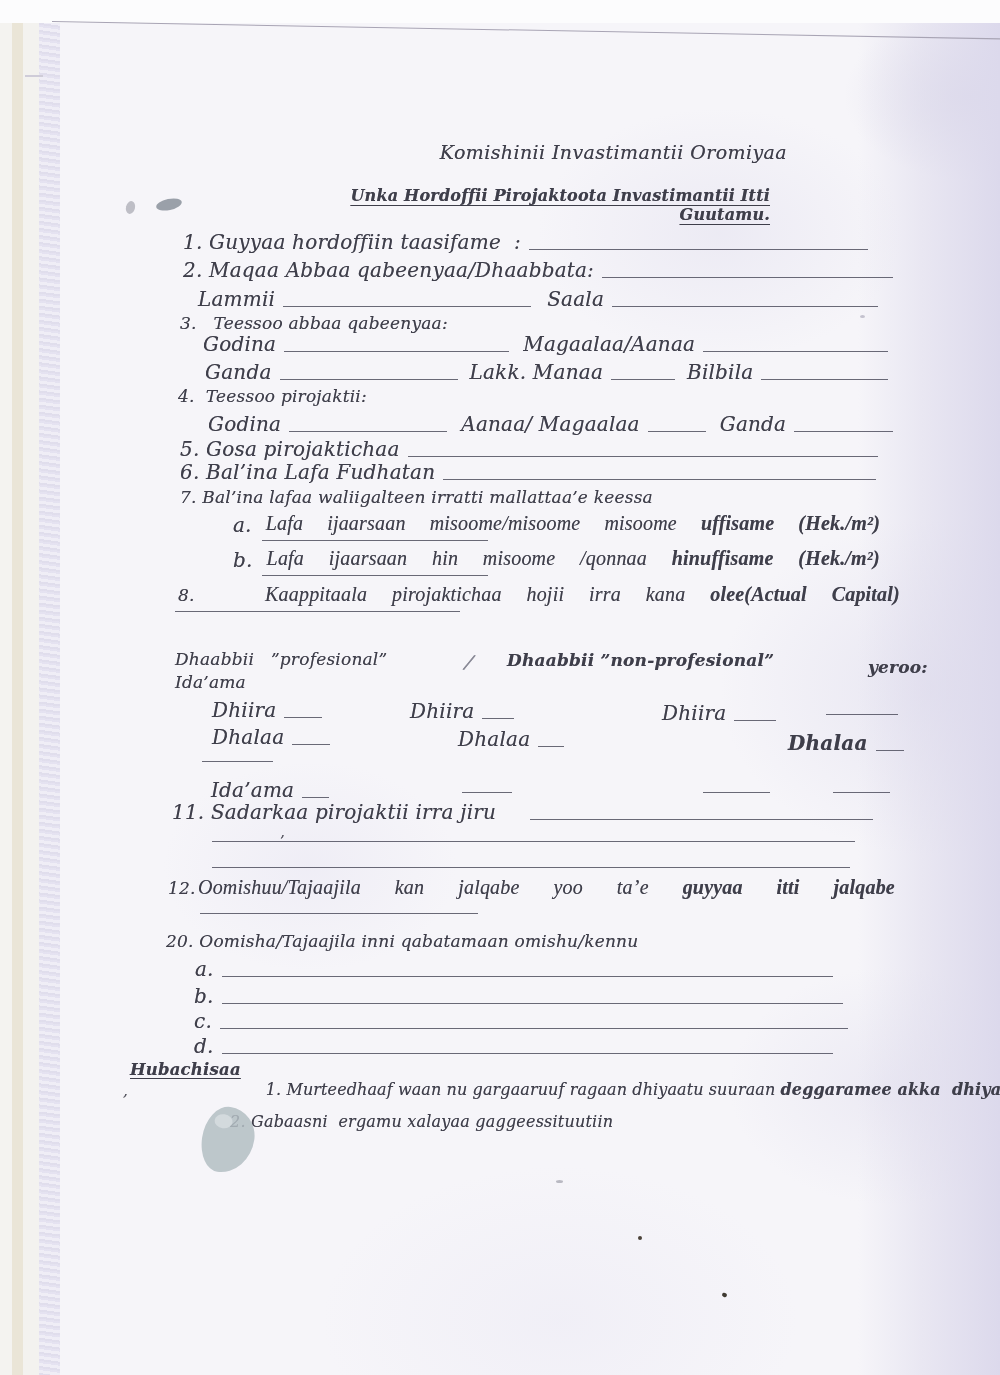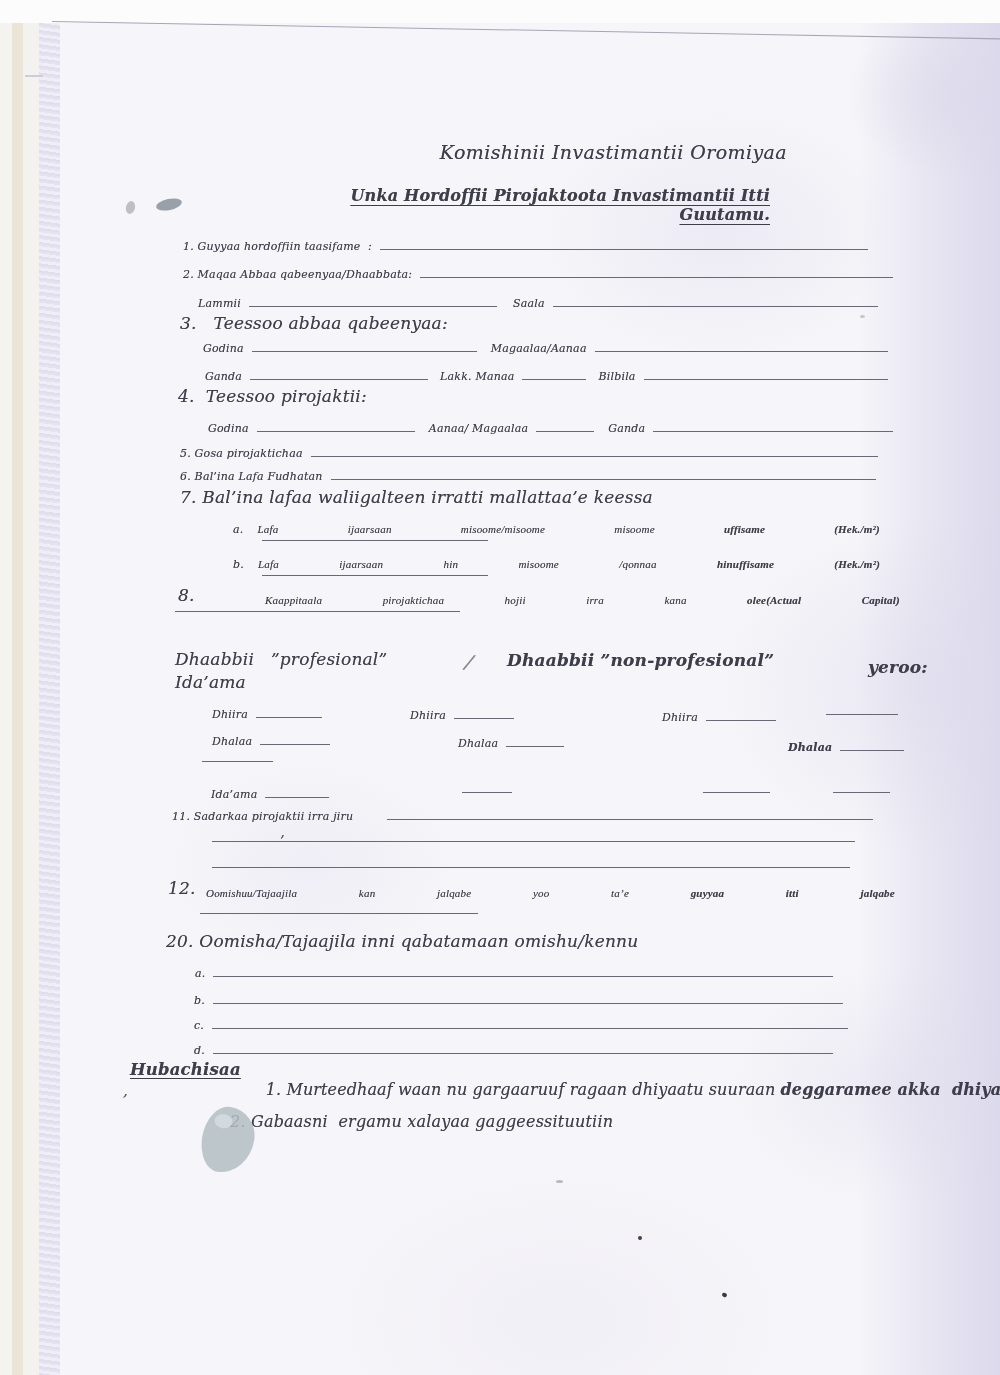--- a/index.html
+++ b/index.html
@@ -21,21 +21,21 @@
   .mottle{inset:0;background:
      radial-gradient(260px 180px at 72% 17%,rgba(213,210,232,.30),transparent 70%),
      radial-gradient(300px 240px at 93% 50%,rgba(209,206,230,.38),transparent 70%),
      radial-gradient(230px 170px at 89% 79%,rgba(213,210,232,.32),transparent 70%),
      radial-gradient(210px 150px at 31% 63%,rgba(218,215,236,.25),transparent 70%),
      radial-gradient(340px 220px at 56% 96%,rgba(221,218,238,.22),transparent 70%),
      radial-gradient(180px 120px at 97% 7%,rgba(200,197,222,.45),transparent 70%);}
   
   .txt{position:absolute;white-space:pre;line-height:1.2;font-size:17px;letter-spacing:.2px;
        text-shadow:0 0 .5px rgba(62,62,74,.55);}
-  .row{position:absolute;display:flex;align-items:flex-end;height:21px;font-size:11px;
+  .row{position:absolute;display:flex;align-items:flex-end;height:21px;font-size:20px;
        letter-spacing:.2px;text-shadow:0 0 .5px rgba(62,62,74,.55);}
   .lbl{white-space:pre;line-height:1;}
   .line{flex:1;border-bottom:1.4px solid rgba(80,80,95,.85);margin:0 2px 2px 8px;height:2px;}
   .uline{position:absolute;border-bottom:1.4px solid rgba(80,80,95,.85);}
   .jwords{display:flex;flex:1;justify-content:space-between;margin-left:14px;font-family:Liberation Serif, serif;}
   .b{font-weight:bold;}
   .title{position:absolute;left:287px;top:141px;width:500px;text-align:right;font-size:19px;
      letter-spacing:.4px;text-underline-offset:5px;
      text-decoration-thickness:1.5px;text-shadow:0 0 .6px rgba(50,50,62,.6);}
   .subtitle{position:absolute;left:270px;top:186px;width:500px;text-align:right;font-size:16px;
@@ -211,21 +211,21 @@
   <div class="row" style="left:172px;top:801px;width:703px;gap:26px;">
     <span class="lbl">11. Sadarkaa pirojaktii irra jiru</span>
     <span class="line"></span>
   </div>
   <div class="txt" style="left:280px;top:833px;font-size:14px;color:#55555f;">’</div>
   <div class="uline" style="left:212px;top:841px;width:643px;"></div>
   <div class="uline" style="left:212px;top:867px;width:638px;"></div>
 
   <div class="txt" style="left:168px;top:878px;">12.</div>
   <div class="row" style="left:198px;top:878px;width:697px;">
-    <span class="jwords" style="margin-left:8px;">
+    <span class="jwords" style="margin-left:0;">
       <span>Oomishuu/Tajaajila</span>
       <span>kan</span>
       <span>jalqabe</span>
       <span>yoo</span>
       <span>ta’e</span>
       <span class="b">guyyaa</span>
       <span class="b">itti</span>
       <span class="b">jalqabe</span>
     </span>
   </div>

